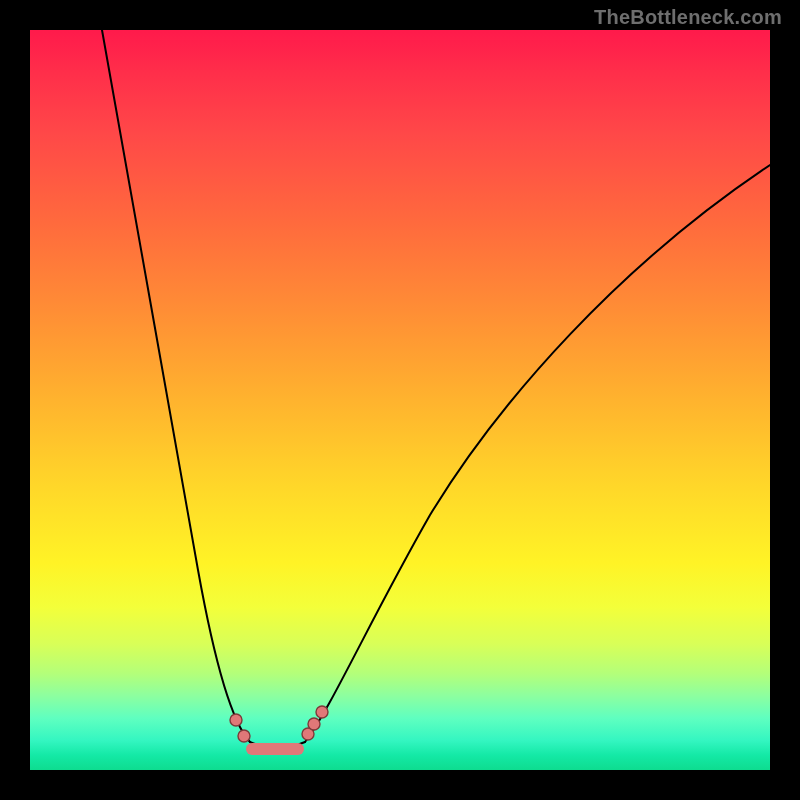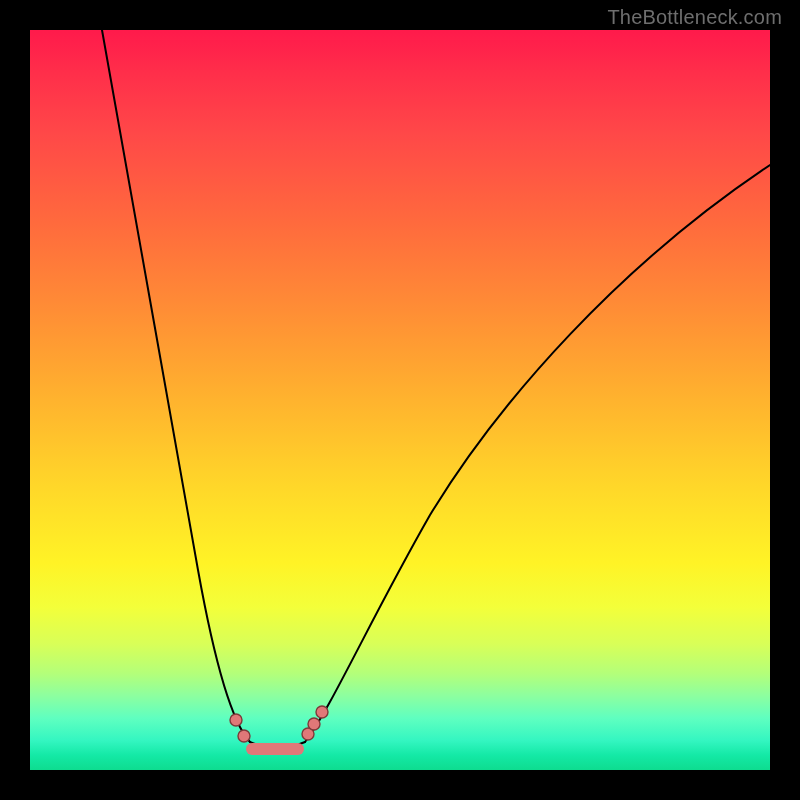--- a/index.html
+++ b/index.html
@@ -41,21 +41,21 @@
       #14e9a6 98%,
       #0edc8f 100%
     );
   }
   .watermark {
     position: absolute;
     top: 6px;
     right: 18px;
     color: #6e6e6e;
     font-size: 20px;
-    font-weight: 400;
+    font-weight: 700;
     letter-spacing: 0.2px;
     user-select: none;
   }
   svg.curve {
     position: absolute;
     inset: 0;
   }
   .curve path.main {
     fill: none;
     stroke: #000;

